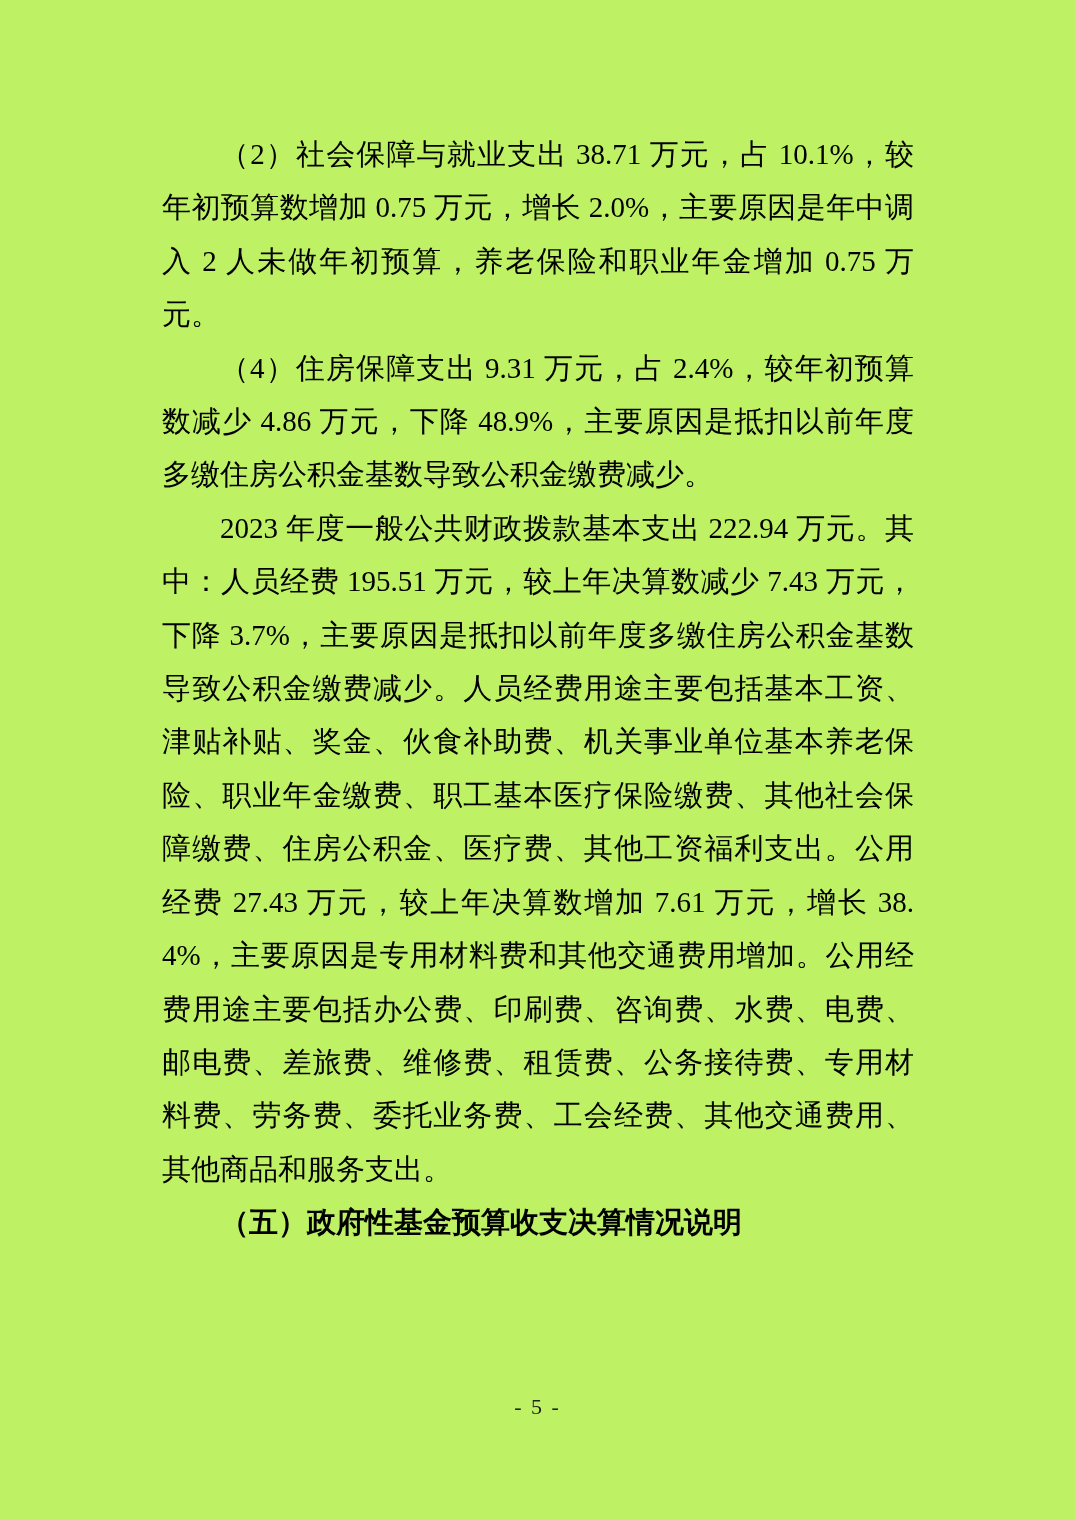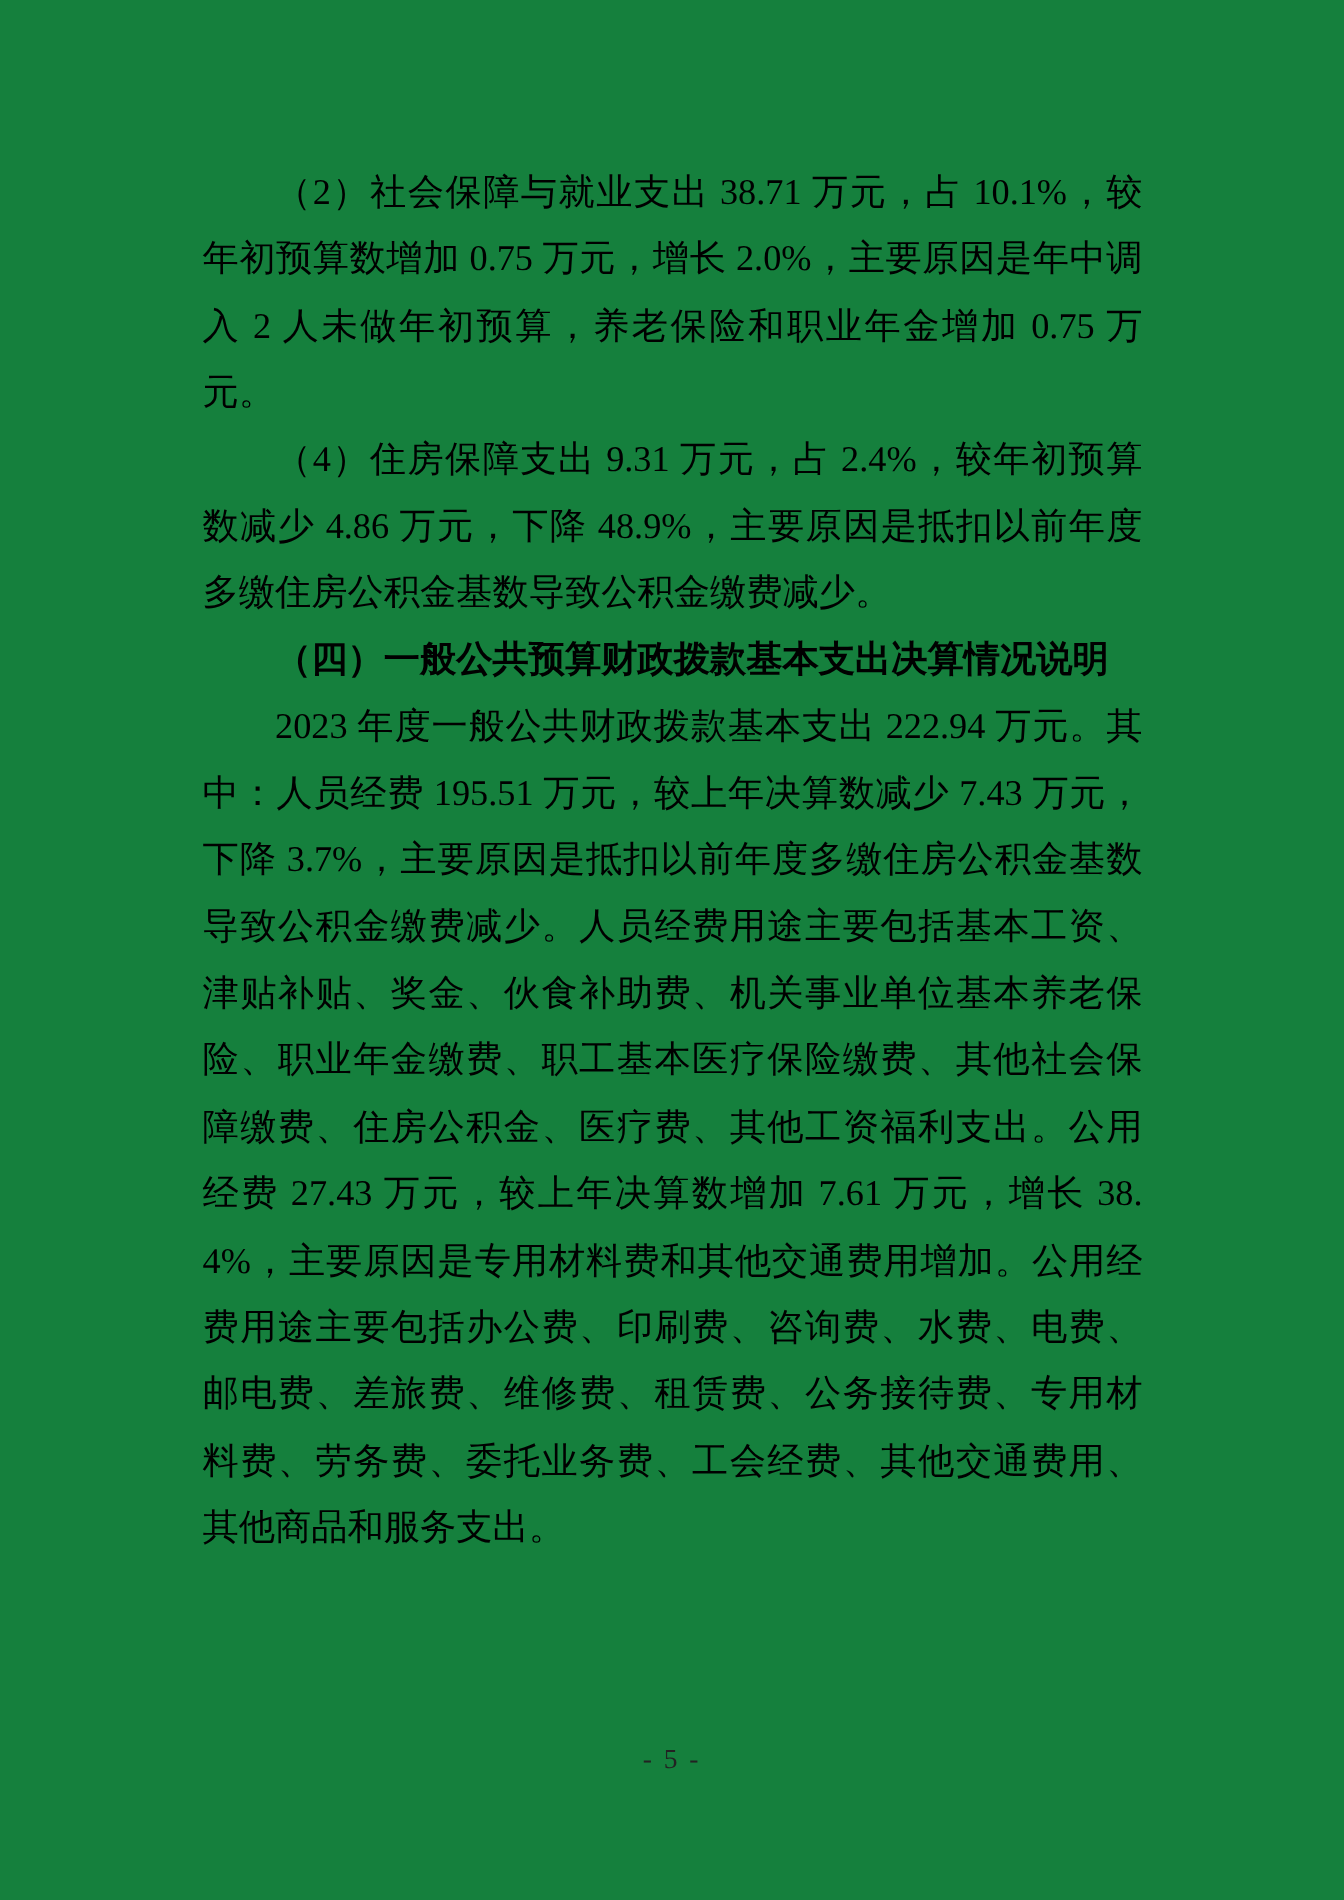--- a/index.html
+++ b/index.html
@@ -2,21 +2,21 @@
 <html><head>
 <meta charset="utf-8">
 <style>
   * { margin: 0; padding: 0; box-sizing: border-box; }
   html, body { background: #e8e8e8; }
   .page {
     position: relative;
     width: 1075px;
     height: 1520px;
     margin: 0 auto;
-    background: #15803d;
+    background: #bef264;
     color: #000000;
     font-family: "Liberation Serif", "DejaVu Serif", serif;
     overflow: hidden;
   }
   .content {
     position: absolute;
     left: 162px;
     top: 128px;
     width: 752px;
   }
@@ -47,17 +47,17 @@
     color: #222222;
   }
 </style>
 </head>
 <body>
 
 <div class="page">
   <div class="content">
     <p class="para-body">（2）社会保障与就业支出 38.71 万元，占 10.1%，较年初预算数增加 0.75 万元，增长 2.0%，主要原因是年中调入 2 人未做年初预算，养老保险和职业年金增加 0.75 万元。</p>
     <p class="para-body">（4）住房保障支出 9.31 万元，占 2.4%，较年初预算数减少 4.86 万元，下降 48.9%，主要原因是抵扣以前年度多缴住房公积金基数导致公积金缴费减少。</p>
-    <p class="para-heading">（四）一般公共预算财政拨款基本支出决算情况说明</p>
     <p class="para-body">2023 年度一般公共财政拨款基本支出 222.94 万元。其中：人员经费 195.51 万元，较上年决算数减少 7.43 万元，下降 3.7%，主要原因是抵扣以前年度多缴住房公积金基数导致公积金缴费减少。人员经费用途主要包括基本工资、津贴补贴、奖金、伙食补助费、机关事业单位基本养老保险、职业年金缴费、职工基本医疗保险缴费、其他社会保障缴费、住房公积金、医疗费、其他工资福利支出。公用经费 27.43 万元，较上年决算数增加 7.61 万元，增长 38.4%，主要原因是专用材料费和其他交通费用增加。公用经费用途主要包括办公费、印刷费、咨询费、水费、电费、邮电费、差旅费、维修费、租赁费、公务接待费、专用材料费、劳务费、委托业务费、工会经费、其他交通费用、其他商品和服务支出。</p>
+    <p class="para-heading">（五）政府性基金预算收支决算情况说明</p>
   </div>
   <div class="footer">- 5 -</div>
 </div>
 
 </body></html>

